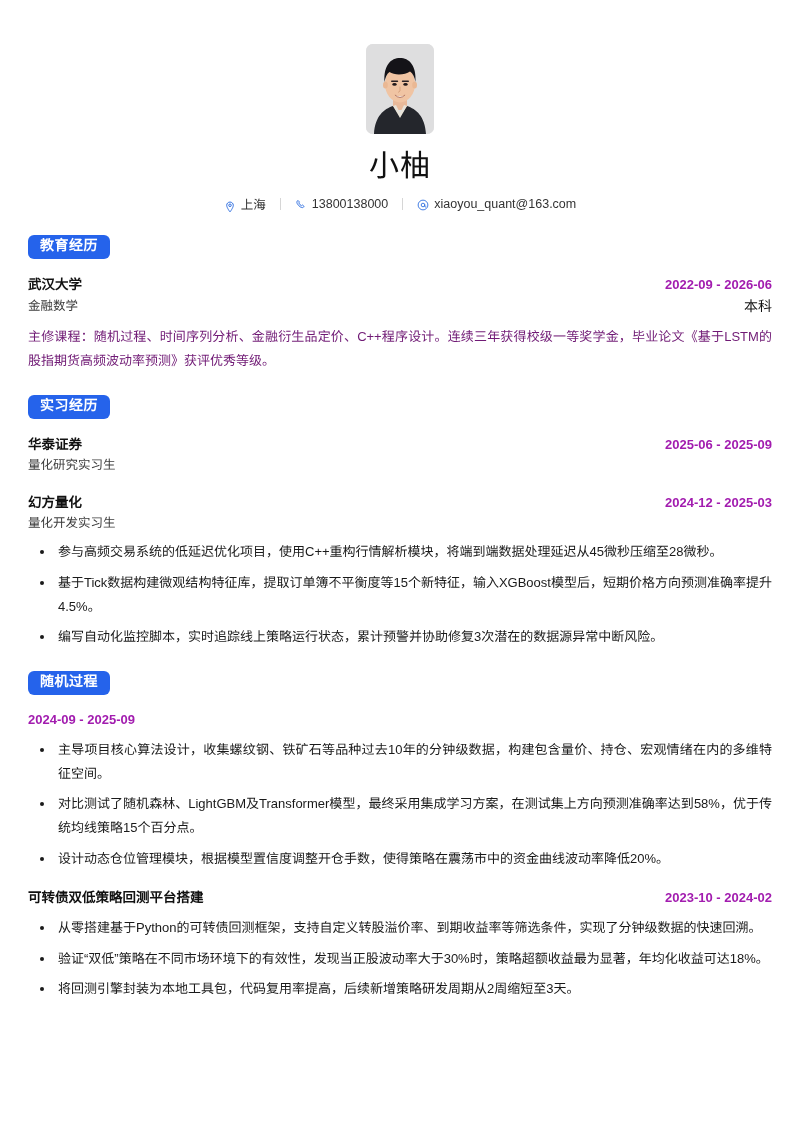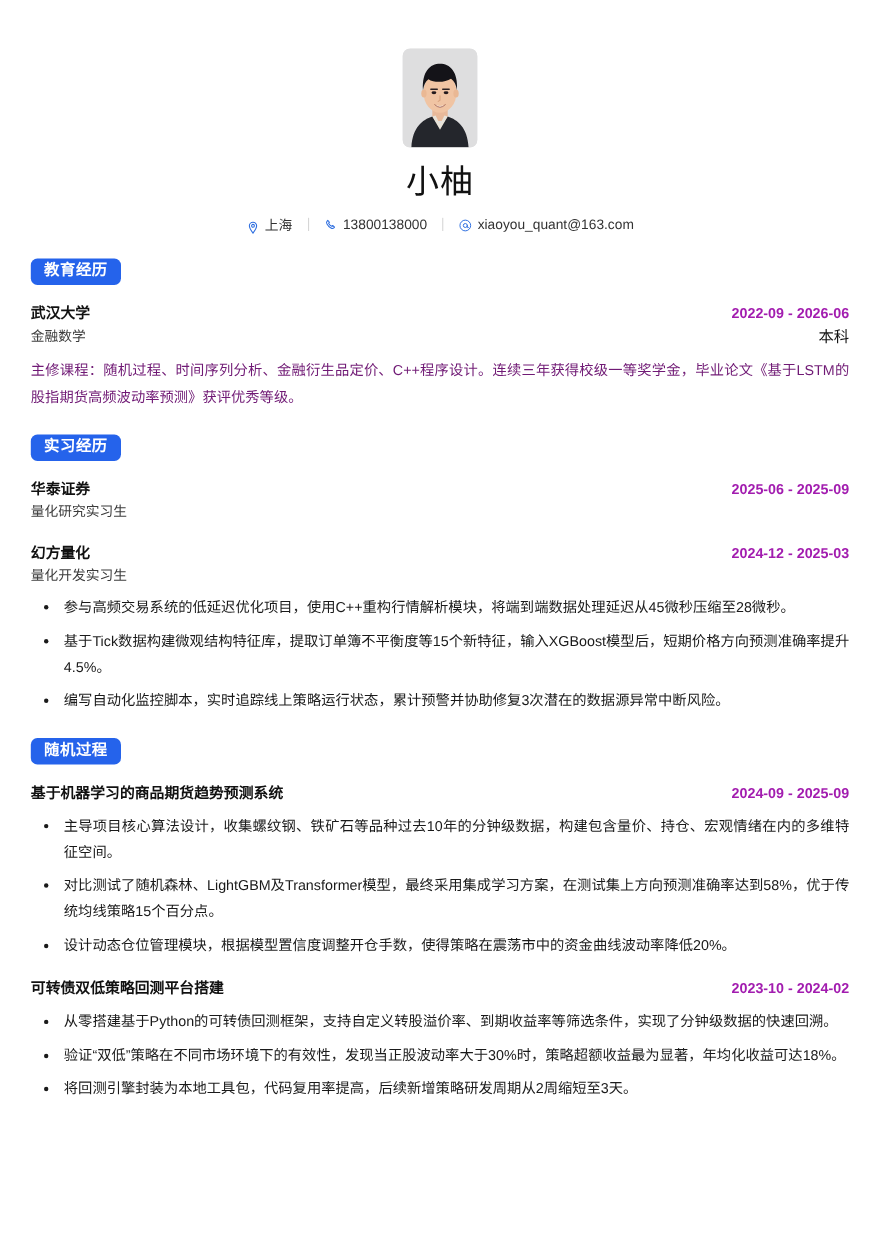--- a/index.html
+++ b/index.html
@@ -302,21 +302,20 @@
         <li>编写自动化监控脚本，实时追踪线上策略运行状态，累计预警并协助修复3次潜在的数据源异常中断风险。</li>
       </ul>
     </div>
   </div>
 
   <div class="section">
     <span class="badge">随机过程</span>
 
     <div class="entry">
       <div class="entry-head">
-        <div class="entry-title">基于机器学习的商品期货趋势预测系统</div>
         <div class="entry-date">2024-09 - 2025-09</div>
       </div>
       <ul class="bullets">
         <li>主导项目核心算法设计，收集螺纹钢、铁矿石等品种过去10年的分钟级数据，构建包含量价、持仓、宏观情绪在内的多维特征空间。</li>
         <li>对比测试了随机森林、LightGBM及Transformer模型，最终采用集成学习方案，在测试集上方向预测准确率达到58%，优于传统均线策略15个百分点。</li>
         <li>设计动态仓位管理模块，根据模型置信度调整开仓手数，使得策略在震荡市中的资金曲线波动率降低20%。</li>
       </ul>
     </div>
 
     <div class="entry">

